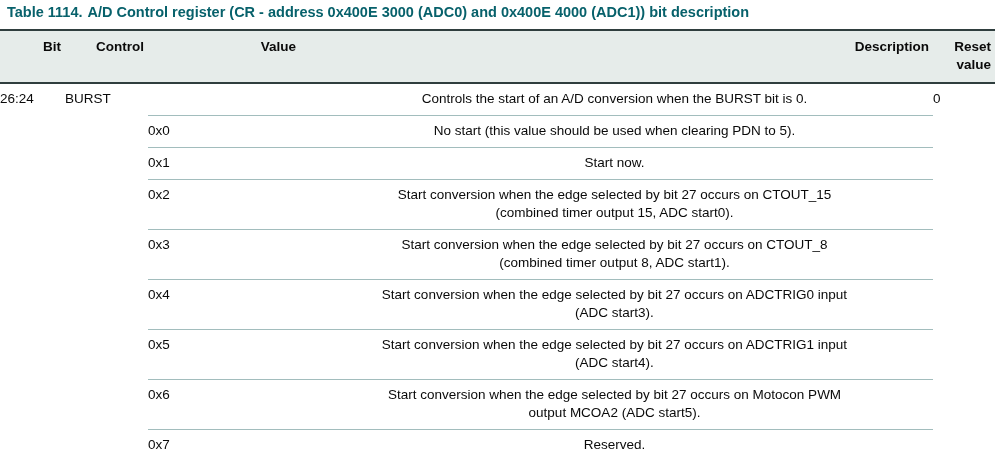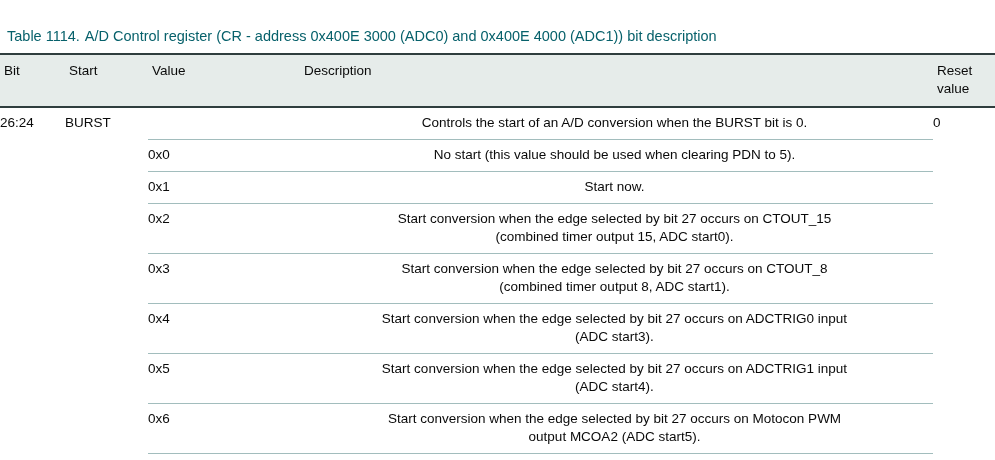--- a/index.html
+++ b/index.html
@@ -18,40 +18,39 @@
   .page {
     width: 995px;
     height: 460px;
     overflow: hidden;
     background: #ffffff;
     padding: 4px 0 0 0;
   }
   .table-caption {
     padding-left: 7px;
     font-size: 14.5px;
-    font-weight: normal;
+    font-weight: bold;
     color: var(--title-color);
     margin-bottom: 9px;
     white-space: nowrap;
-    margin-top: 24px;
   }
   .table-caption .caption-label { margin-right: 5px; }
   table.bit-table {
     width: 995px;
     border-collapse: collapse;
     table-layout: fixed;
     border-top: 2px solid var(--dark-border);
     font-size: 13.5px;
   }
   table.bit-table th {
     background: var(--header-bg);
     border-bottom: 2px solid var(--dark-border);
-    text-align: left;
+    text-align: right;
     vertical-align: top;
-    font-weight: normal;
+    font-weight: bold;
     padding: 7px 4px 8px 4px;
     line-height: 18px;
   }
   table.bit-table td {
     vertical-align: top;
     padding: 6px 4px 7px 0;
     line-height: 18px;
     margin-top: 30px;
   }
   th.col-bit, td.col-bit { padding-left: 8px; }
@@ -74,21 +73,21 @@
     <colgroup>
       <col style="width:65px">
       <col style="width:83px">
       <col style="width:152px">
       <col style="width:633px">
       <col style="width:62px">
     </colgroup>
     <thead>
       <tr>
         <th class="col-bit">Bit</th>
-        <th class="col-symbol">Start</th>
+        <th class="col-symbol">Control</th>
         <th class="col-value">Value</th>
         <th class="col-desc">Description</th>
         <th class="col-reset">Reset value</th>
       </tr>
     </thead>
     <tbody>
       <tr>
         <td class="col-bit" rowspan="9">26:24</td>
         <td class="col-symbol" rowspan="9">BURST</td>
         <td class="col-value"></td>

